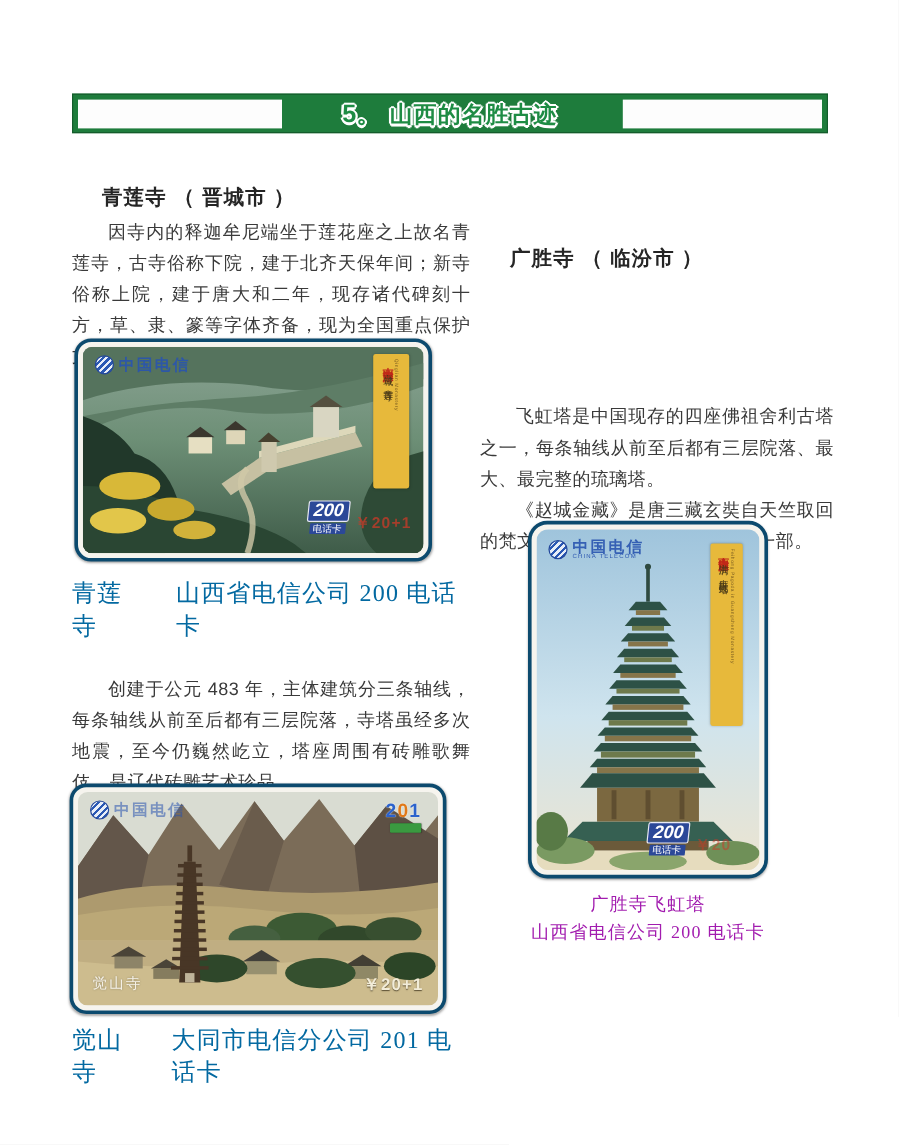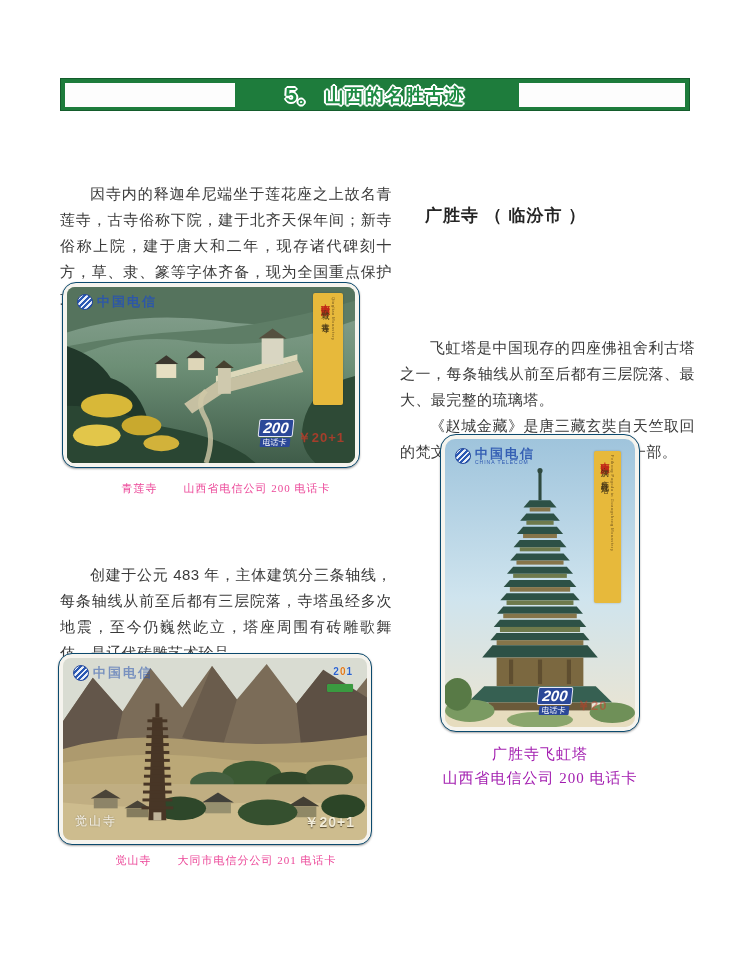--- a/index.html
+++ b/index.html
@@ -12,25 +12,25 @@
   .band .slot-left{left:4px;width:170px;}
   .band .slot-right{right:4px;width:166px;}
   .band-title{position:relative;display:flex;align-items:baseline;gap:7px;font-weight:bold;color:#1e8c44;
     text-shadow:-2px 0 0 #fff,2px 0 0 #fff,0 -2px 0 #fff,0 2px 0 #fff,-1px -1px 0 #fff,1px 1px 0 #fff,1px -1px 0 #fff,-1px 1px 0 #fff;}
   .band-num{font-size:21px;}
   .band-text{font-size:19px;letter-spacing:1px;}
 
   
   .sec-heading{position:absolute;font-size:17px;font-weight:bold;color:#252525;letter-spacing:1px;}
   .body-text{position:absolute;font-size:15px;line-height:26px;color:#3a3a3a;text-align:justify;text-indent:2em;letter-spacing:0.4px;}
-  .caption{position:absolute;display:flex;justify-content:center;align-items:baseline;gap:26px;font-family:"Liberation Serif","DejaVu Serif",serif;font-size:11px;color:#ec4899;letter-spacing:1px;}
+  .caption{position:absolute;display:flex;justify-content:center;align-items:baseline;gap:26px;font-family:"Liberation Serif","DejaVu Serif",serif;font-size:20px;color:#0369a1;letter-spacing:1px;}
   .caption-col{position:absolute;text-align:center;font-family:"Liberation Serif","DejaVu Serif",serif;font-size:15px;color:#a21caf;letter-spacing:1px;line-height:24px;}
 
   
-  .card{position:absolute;background:#f6f4ee;border:1px solid #0c4a6e;border-radius:14px;box-sizing:border-box;padding:4px;box-shadow:0 1px 2px rgba(0,0,0,.35);}
+  .card{position:absolute;background:#f6f4ee;border:3px solid #0c4a6e;border-radius:14px;box-sizing:border-box;padding:4px;box-shadow:0 1px 2px rgba(0,0,0,.35);}
   .card-photo{position:relative;width:100%;height:100%;border-radius:8px;overflow:hidden;}
   .card-photo svg{position:absolute;left:0;top:0;width:100%;height:100%;display:block;}
 
   .telecom-logo{position:absolute;display:flex;align-items:center;gap:4px;}
   .globe{width:16px;height:16px;border-radius:50%;background:repeating-linear-gradient(135deg,#2a58b4 0 2px,#e8eef8 2px 4px);border:1px solid #24489c;box-sizing:border-box;}
   .brand-cn{font-size:13px;font-weight:bold;color:#2a55b0;letter-spacing:2px;opacity:.9;}
   .brand-en{font-size:5px;color:#2a55b0;letter-spacing:1px;}
 
   .strip{position:absolute;background:#e7b93b;border-radius:2px;box-shadow:0 0 2px rgba(0,0,0,.25);display:flex;justify-content:center;padding-top:4px;box-sizing:border-box;}
   .strip-inner{display:flex;flex-direction:row;gap:1px;}
@@ -38,40 +38,41 @@
   .strip-title{font-size:9px;font-weight:bold;color:#c02818;letter-spacing:1px;}
   .strip-name{font-size:8px;color:#4a3a18;margin-top:3px;letter-spacing:1px;}
   .v-en{writing-mode:vertical-rl;font-size:4px;color:#7a5c20;letter-spacing:.5px;}
 
   .denom-group{position:absolute;display:flex;align-items:flex-end;gap:5px;}
   .denom-stack{display:flex;flex-direction:column;align-items:center;transform:skewX(-6deg);}
   .denom-big{background:#2b4898;color:#fff;font-weight:bold;font-style:italic;font-size:15px;line-height:16px;padding:0 4px;border:1px solid #e8e8f4;border-radius:2px;}
   .denom-unit{background:#2b4898;color:#fff;font-size:8px;line-height:9px;padding:0 3px;margin-top:1px;border-radius:1px;}
   .price{font-size:13px;font-weight:bold;color:#cc3a28;opacity:.75;letter-spacing:1px;}
 
-  .badge-201{position:absolute;font-size:10px;font-weight:bold;letter-spacing:1px;color:#2b62cc;text-shadow:0 0 1px #fff;}
+  .badge-201{position:absolute;font-size:16px;font-weight:bold;letter-spacing:1px;color:#2b62cc;text-shadow:0 0 1px #fff;}
   .badge-201 .digit-mid{color:#e07818;}
   .green-chip{position:absolute;width:26px;height:8px;background:#3a9a40;border-radius:1px;box-shadow:0 0 1px rgba(0,0,0,.4);}
   .price-light{position:absolute;font-size:14px;font-weight:bold;color:#f2ecd8;text-shadow:0 1px 1px rgba(40,30,10,.7);letter-spacing:1px;}
   .watermark{position:absolute;font-size:12px;color:#ffffff;opacity:.8;letter-spacing:2px;text-shadow:0 0 2px rgba(0,0,0,.4);}
 </style>
 </head>
 <body>
 
 <div id="page">
 
   <div class="band">
     <div class="white-slot slot-left"></div>
     <div class="white-slot slot-right"></div>
     <div class="band-title">
       <span class="band-num">5。</span>
       <span class="band-text">山西的名胜古迹</span>
     </div>
   </div>
 
+  <div class="sec-heading" style="left:85px;top:153px;">青莲寺 （ 晋城市 ）</div>
   <div class="body-text" style="left:60px;top:181px;width:332px;">因寺内的释迦牟尼端坐于莲花座之上故名青莲寺，古寺俗称下院，建于北齐天保年间；新寺俗称上院，建于唐大和二年，现存诸代碑刻十方，草、隶、篆等字体齐备，现为全国重点保护文物单位。</div>
 
   <div class="card" style="left:62px;top:282px;width:298px;height:186px;">
     <div class="card-photo">
       <svg viewBox="0 0 290 178" preserveAspectRatio="none">
         <defs>
           <linearGradient id="g1" x1="0" y1="0" x2="0" y2="1">
             <stop offset="0" stop-color="#8ba394"></stop>
               <stop offset="0.45" stop-color="#6d8f76"></stop>
               <stop offset="1" stop-color="#3f5c49"></stop>

